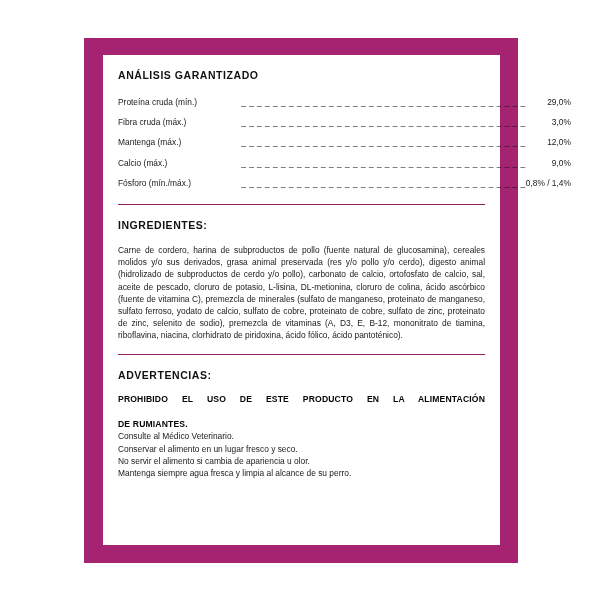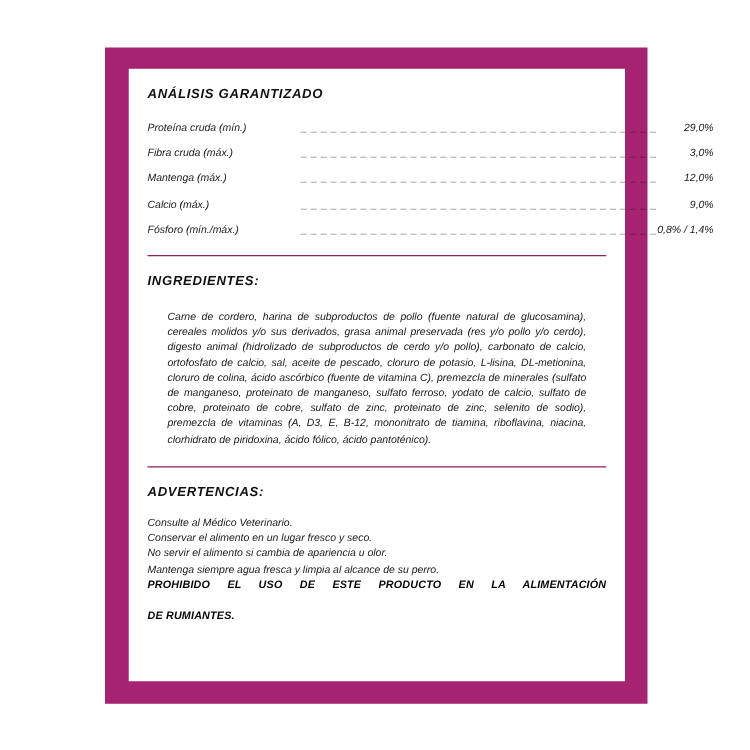--- a/index.html
+++ b/index.html
@@ -26,21 +26,20 @@
 
   #label-inner {
     position: absolute;
     left: 19px;
     top: 17px;
     right: 18px;
     bottom: 18px;
     background: #ffffff;
     box-sizing: border-box;
     padding: 14px 15px 10px 15px;
-    font-style: italic;
   }
 
   .section-heading {
     font-size: 10.5px;
     font-weight: bold;
     letter-spacing: 0.55px;
     color: #111111;
     margin: 0 0 11px 0;
   }
 
@@ -87,21 +86,21 @@
   }
   #divider-1 { margin-top: 11px; margin-bottom: 14px; }
   #divider-2 { margin-top: 12px; margin-bottom: 14px; }
 
   
   .body-text {
     font-size: 8.4px;
     line-height: 12.2px;
     color: #1a1a1a;
     text-align: justify;
-    margin: 16px;
+    margin: 0;
   }
   #ingredients-body { text-align: justify; }
   #ingredients-heading { margin-bottom: 13px; }
 
   #warnings-heading { margin-bottom: 12px; }
   .warn-line {
     font-size: 8.4px;
     line-height: 12.3px;
     color: #1a1a1a;
     margin: 0;
@@ -178,26 +177,26 @@
     <div class="divider" id="divider-1"></div>
 
     <div class="section-heading" id="ingredients-heading">INGREDIENTES:</div>
 
     <p class="body-text" id="ingredients-body">Carne de cordero, harina de  subproductos de pollo (fuente natural de glucosamina), cereales molidos y/o sus derivados, grasa animal preservada (res y/o pollo y/o cerdo), digesto animal (hidrolizado de subproductos de cerdo y/o pollo), carbonato de calcio, ortofosfato de calcio, sal, aceite de pescado, cloruro de potasio, L-lisina, DL-metionina, cloruro de colina, ácido ascórbico (fuente de vitamina C), premezcla de minerales (sulfato de manganeso, proteinato de manganeso, sulfato ferroso, yodato de calcio, sulfato de cobre, proteinato de cobre, sulfato de zinc, proteinato de zinc, selenito de sodio), premezcla de vitaminas (A, D3, E, B-12, mononitrato de tiamina, riboflavina, niacina, clorhidrato de piridoxina, ácido fólico, ácido pantoténico).</p>
 
     <div class="divider" id="divider-2"></div>
 
     <div class="section-heading" id="warnings-heading">ADVERTENCIAS:</div>
 
+    <div id="warning-emphasis">
+      <span class="just-line">PROHIBIDO EL USO DE ESTE PRODUCTO EN LA ALIMENTACIÓN</span>
+      <span class="last-line">DE RUMIANTES.</span>
+    </div>
+
     <div id="warning-lines">
         <p class="warn-line">Consulte al Médico Veterinario.</p>
         <p class="warn-line">Conservar  el alimento en un lugar fresco y seco.</p>
         <p class="warn-line">No servir el alimento si cambia de apariencia u olor.</p>
         <p class="warn-line">Mantenga siempre agua fresca y limpia al alcance de su perro.</p>
       </div>
 
-    <div id="warning-emphasis">
-      <span class="just-line">PROHIBIDO EL USO DE ESTE PRODUCTO EN LA ALIMENTACIÓN</span>
-      <span class="last-line">DE RUMIANTES.</span>
-    </div>
-
   </div>
 </div>
 
 </body></html>

